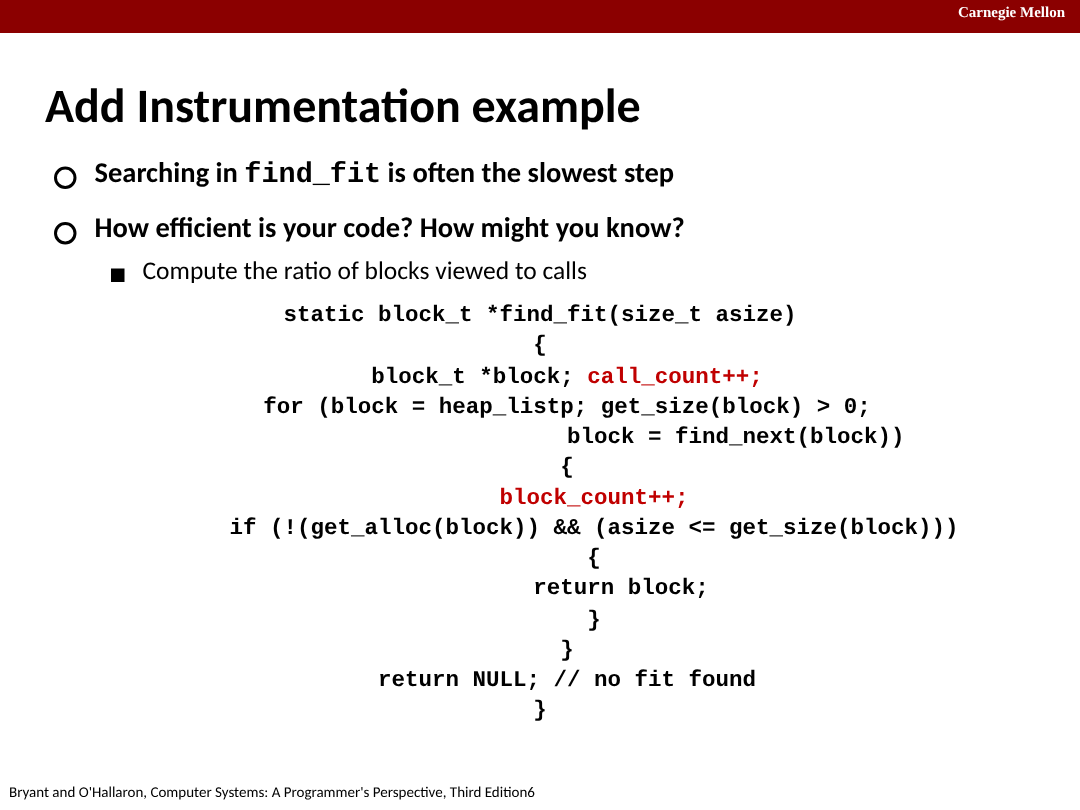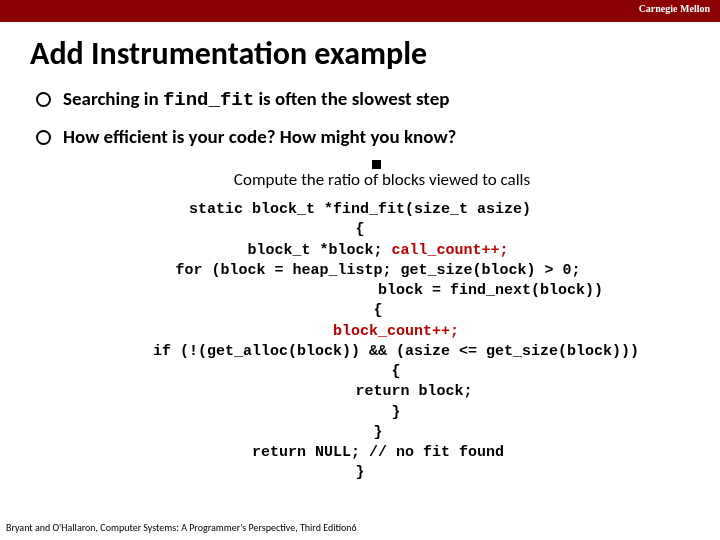--- a/index.html
+++ b/index.html
@@ -24,28 +24,28 @@
     right: 10px;
     top: 3px;
     color: #fff;
     font-weight: bold;
     font-size: 10px;
     font-family: "Times New Roman", serif;
   }
   .slide-title {
     font-size: 32px;
     font-weight: bold;
-    margin: 12px 0 6px 30px;
+    margin: 29px 0 6px 30px;
   }
   .bullets {
     margin: 8px 30px 4px 30px;
   }
   .b1 {
     display: flex;
-    align-items: flex-start;
+    align-items: center;
     margin-top: 14px;
     font-size: 19px;
     font-weight: bold;
   }
   .b1 .marker {
     display: inline-block;
     width: 11px;
     height: 11px;
     border: 2px solid #000;
     border-radius: 50%;
@@ -55,21 +55,20 @@
   .code-inline {
     font-family: "Courier New", monospace;
     font-weight: bold;
   }
   .b2 {
     display: flex;
     align-items: center;
     margin: 6px 0 0 44px;
     font-size: 17px;
     font-weight: normal;
-    flex-direction: column;
   }
   .b2 .marker {
     display: inline-block;
     width: 9px;
     height: 9px;
     background: #000;
     margin: 6px 12px 0 0;
     flex: 0 0 auto;
   }
   .code-block {

